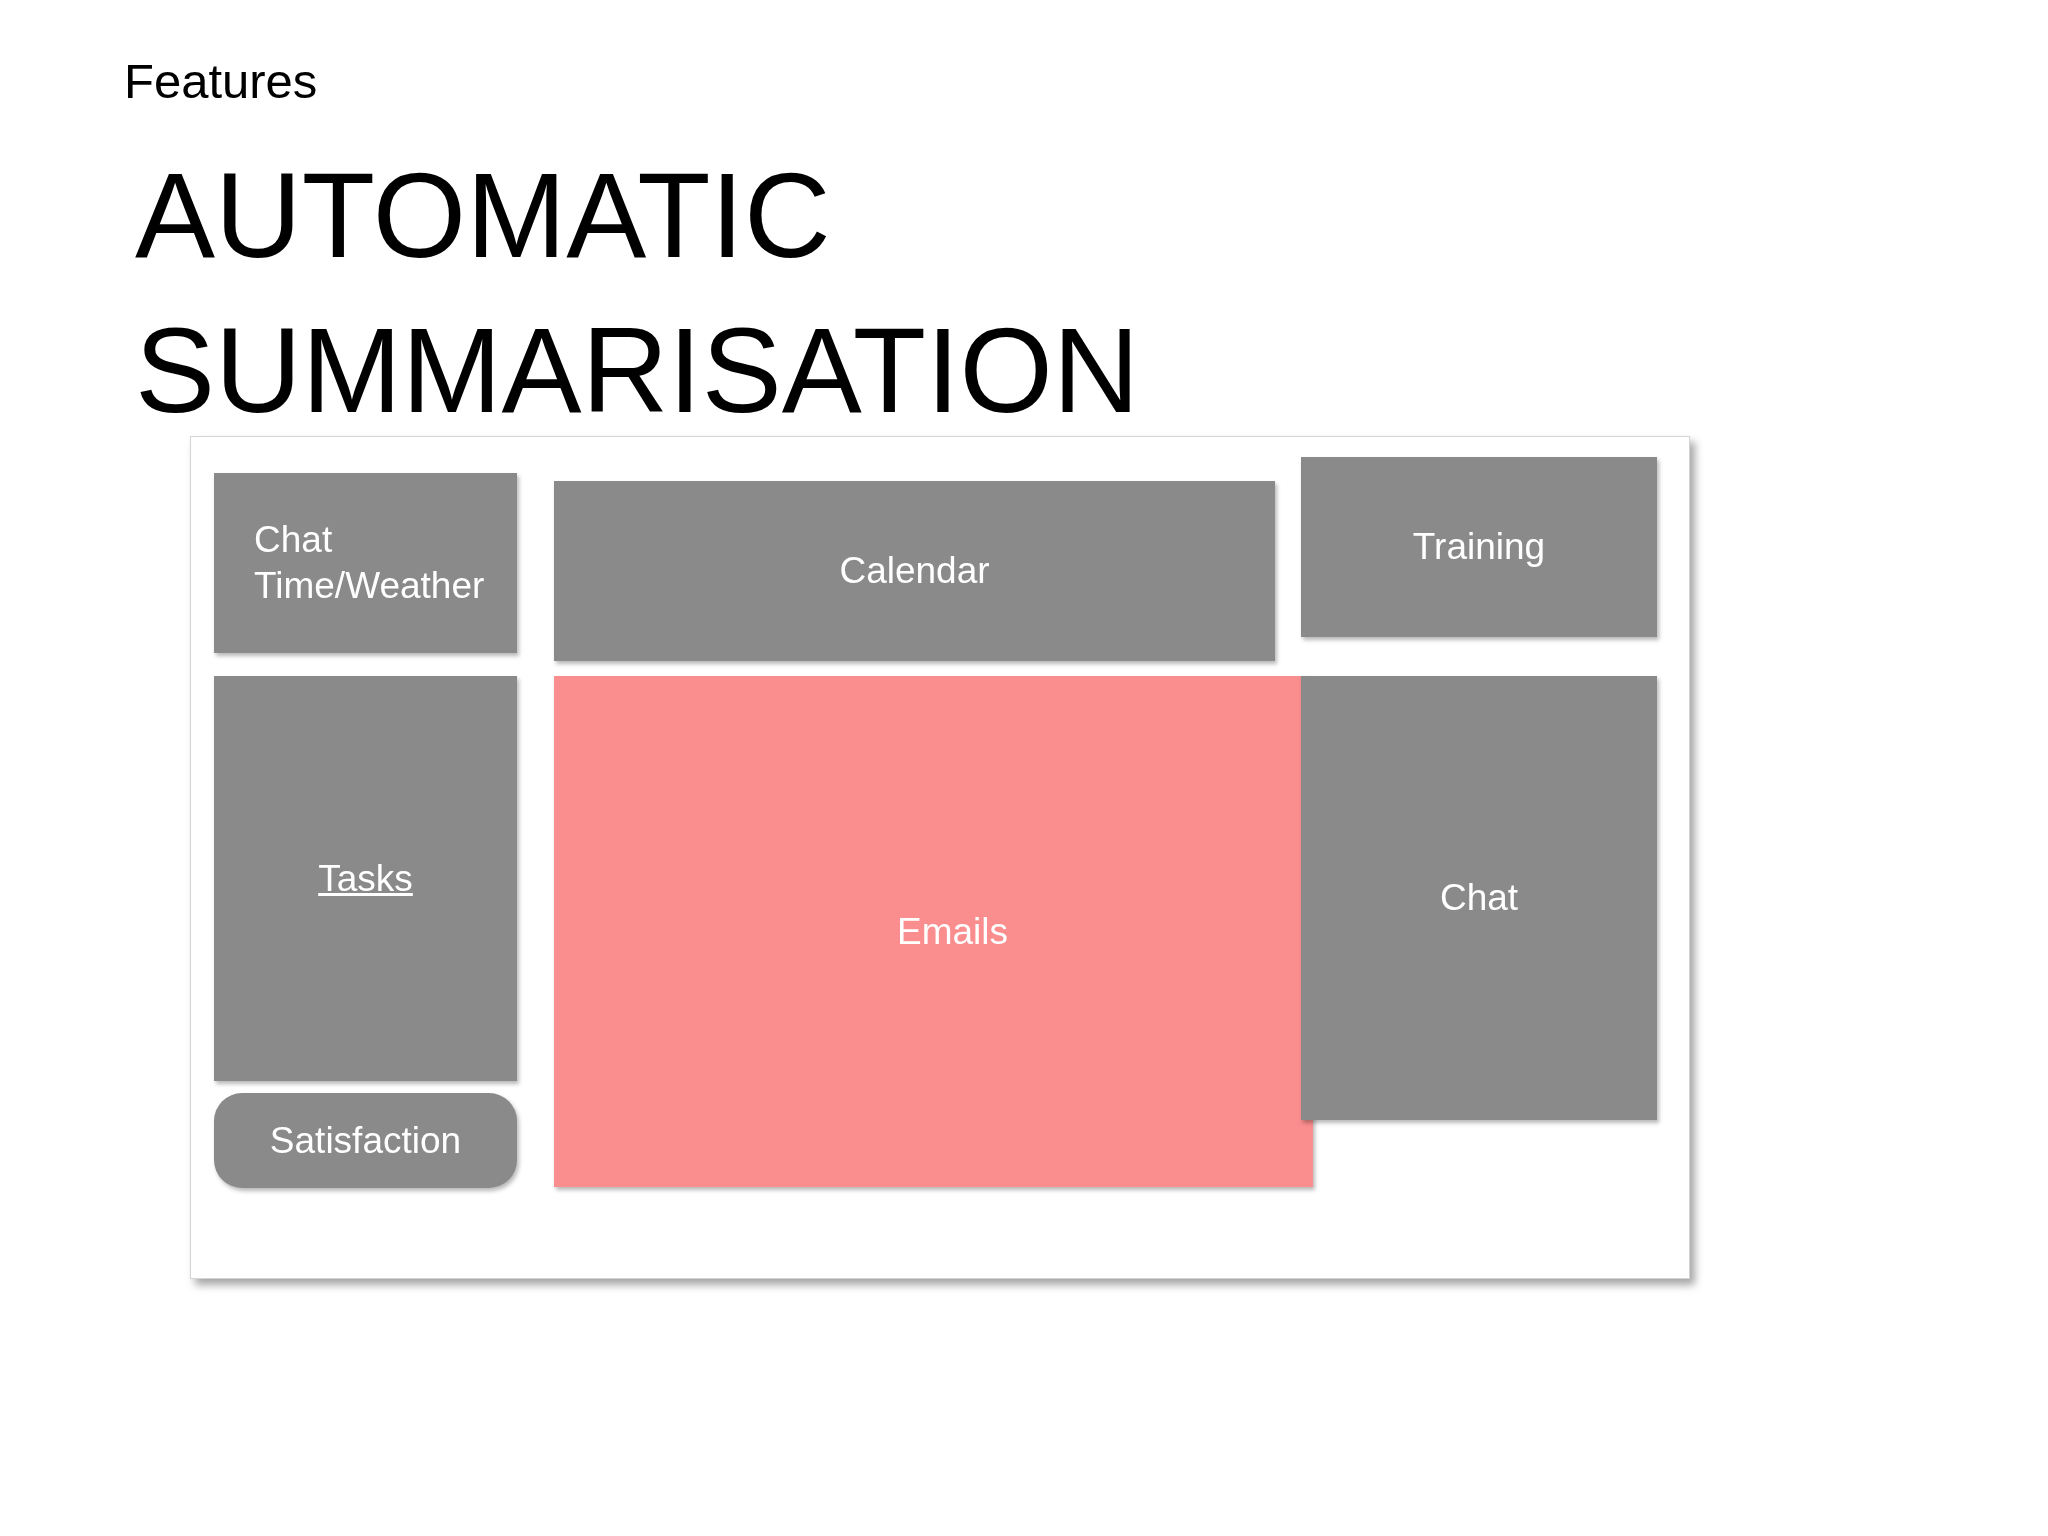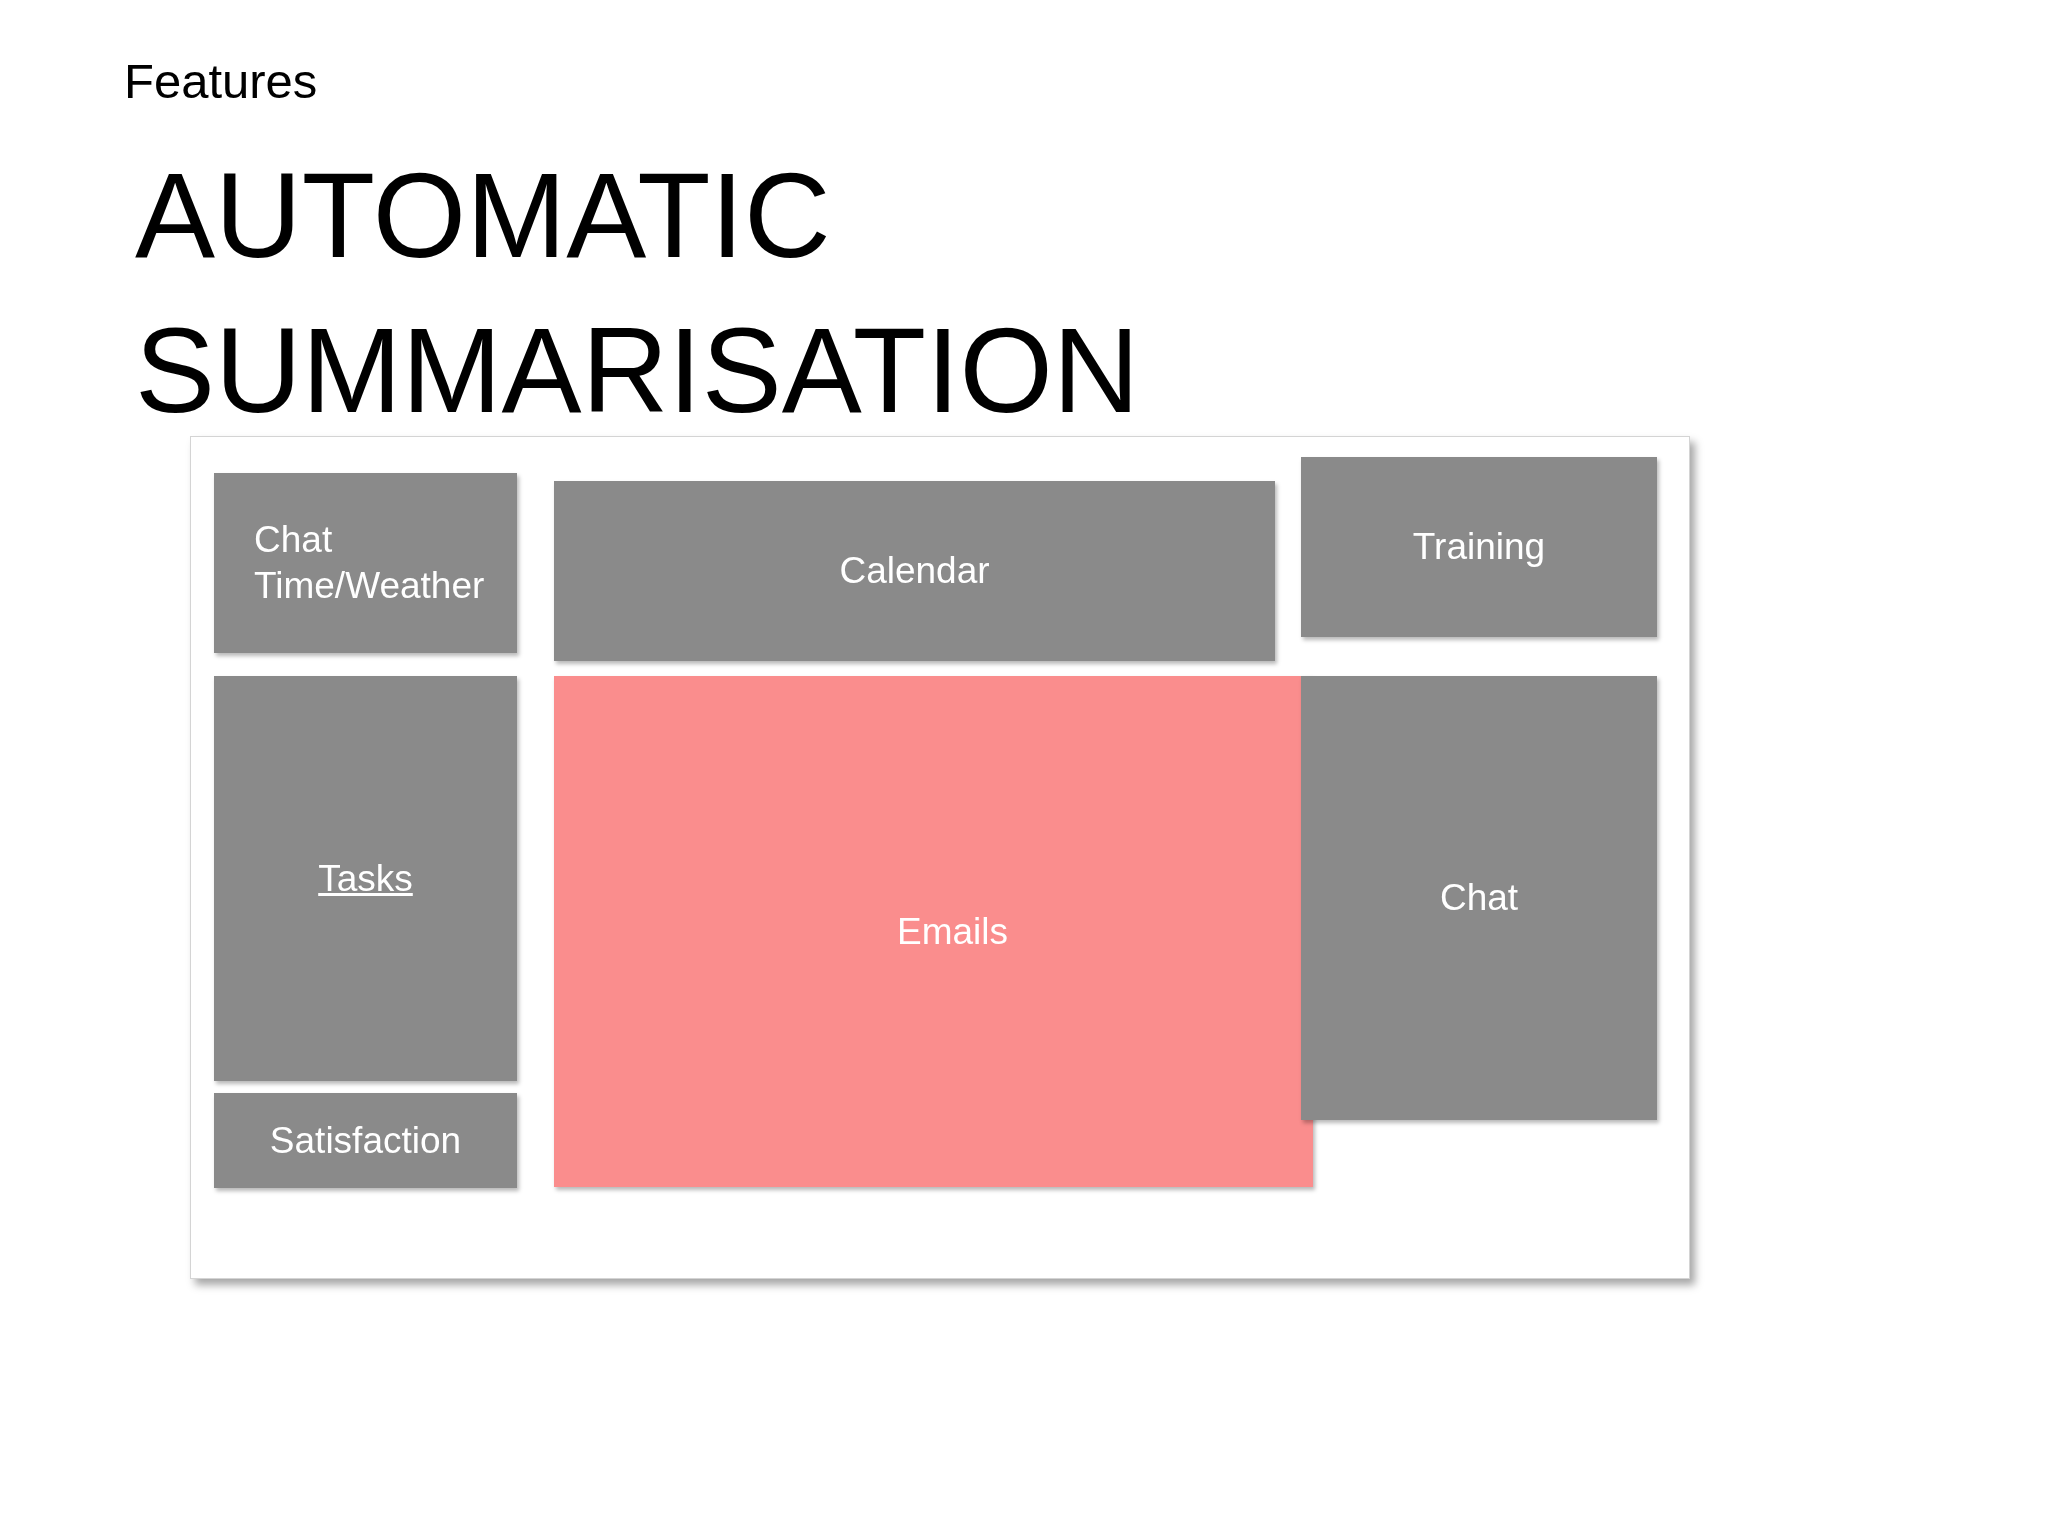--- a/index.html
+++ b/index.html
@@ -80,21 +80,21 @@
     text-align: left;
   }
 
   
   .tile-date        { left: 23px;   top: 36px;  width: 303px; height: 180px; }
   .tile-calendar    { left: 363px;  top: 36px;  width: 721px; height: 180px; margin-top: 8px; }
   .tile-training    { left: 1110px; top: 20px;  width: 356px; height: 180px; }
   .tile-tasks       { left: 23px;   top: 239px; width: 303px; height: 405px; text-decoration: underline; }
   .tile-emails      { left: 363px;  top: 239px; width: 721px; height: 511px; }
   .tile-chat        { left: 1110px; top: 239px; width: 356px; height: 444px; }
-  .tile-satisfaction{ left: 23px;   top: 656px; width: 303px; height: 95px;  }
+  .tile-satisfaction{ left: 23px;   top: 656px; width: 303px; height: 95px; border-radius: 28px;  }
 </style>
 </head>
 <body>
 
 <div class="screen">
 
   <div class="kicker">Features</div>
 
   <div class="big-title">
     <div>AUTOMATIC</div>

